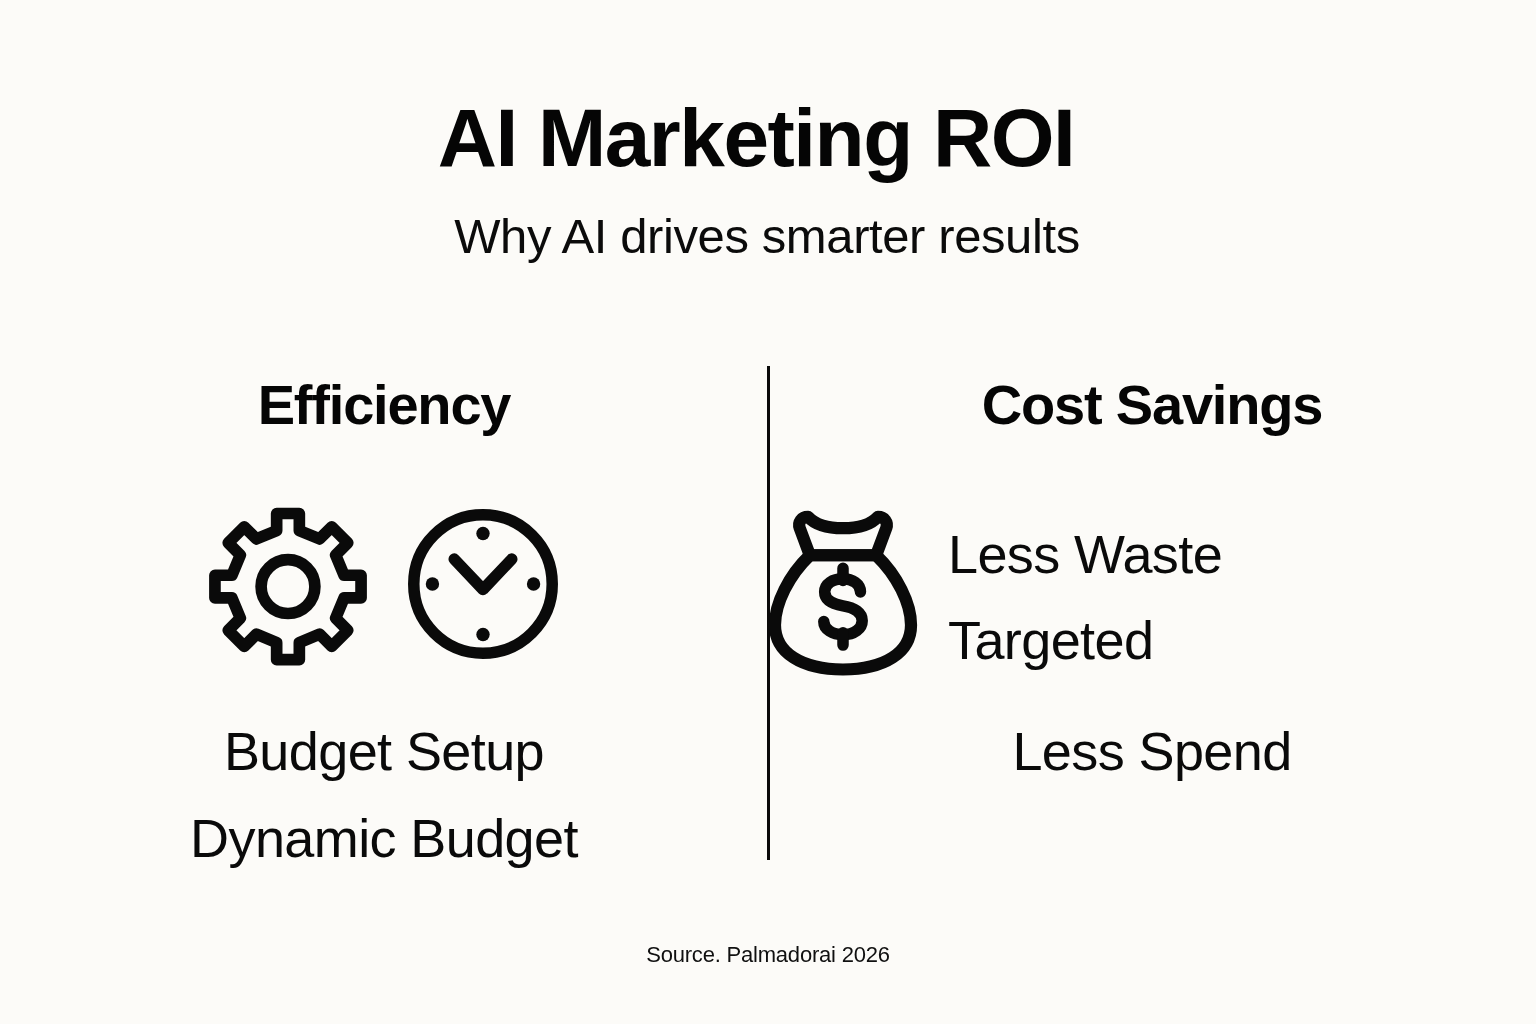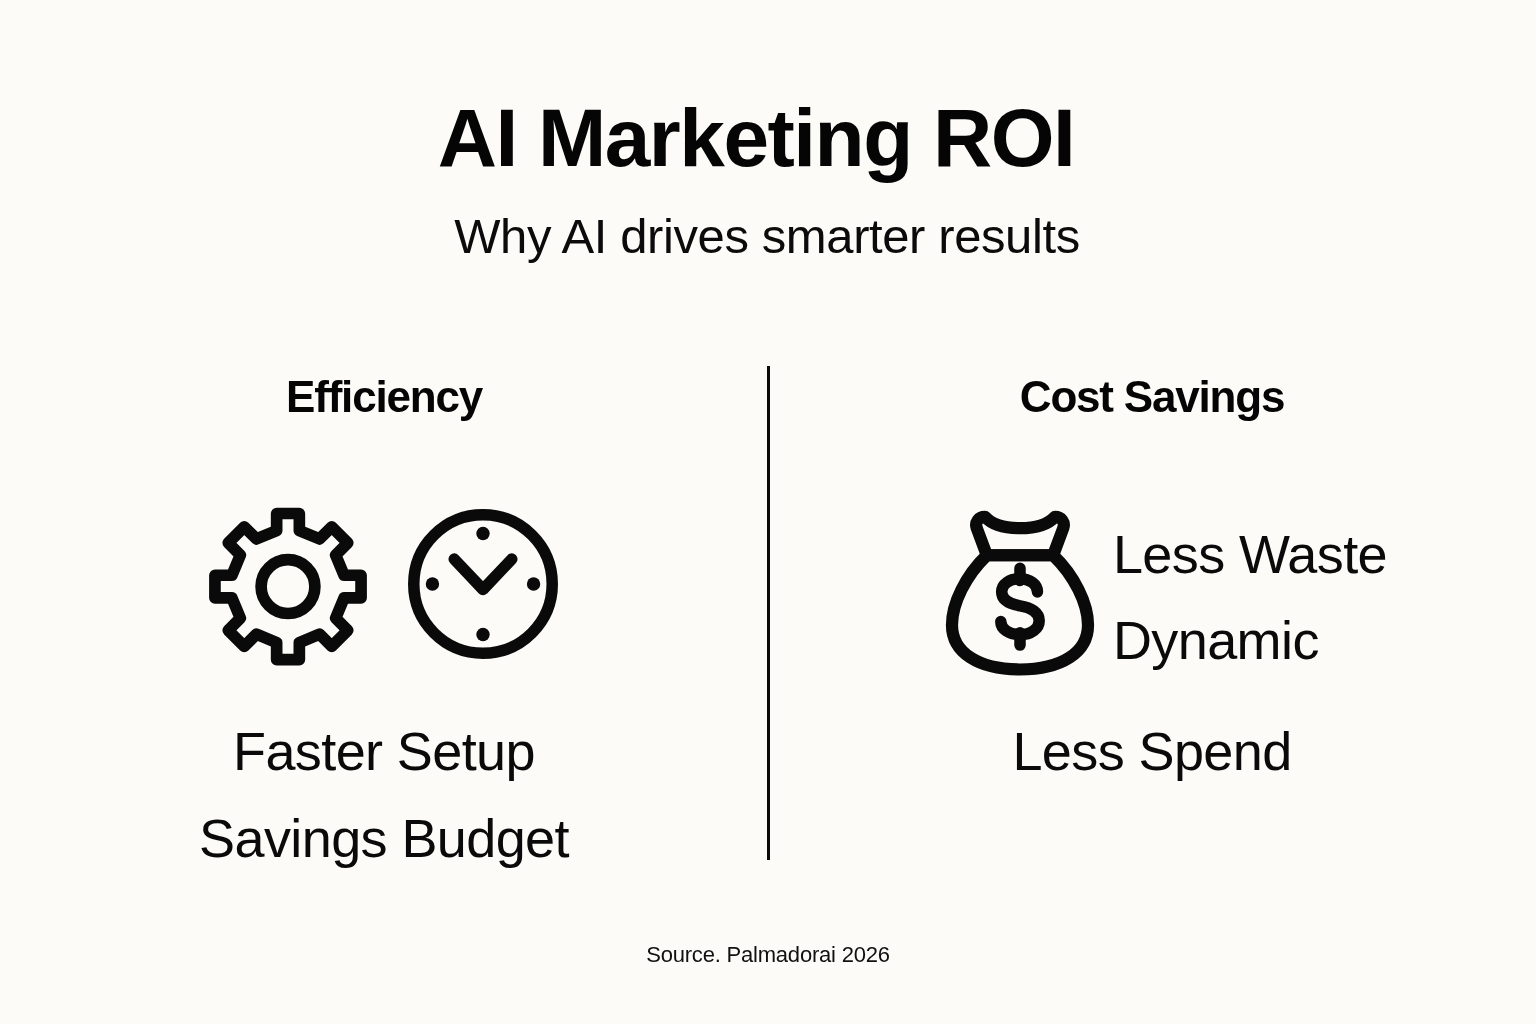--- a/index.html
+++ b/index.html
@@ -75,21 +75,21 @@
     height: 520px;
   }
   .col-left  { left: 0; }
   .col-right { left: 768px; text-decoration: underline; }
 
   .col-heading {
     position: absolute;
     top: 0;
     width: 100%;
     text-align: center;
-    font-size: 44px;
+    font-size: 56px;
     font-weight: 700;
     letter-spacing: -1.2px;
     color: #050505;
   }
 
   
   .icon-row {
     position: absolute;
     top: 128px;
     left: 0;
@@ -120,24 +120,22 @@
     white-space: nowrap;
   }
 
   
   .bag-block {
     position: absolute;
     top: 125px;
     left: 0;
     width: 768px;
     display: flex;
-    justify-content: center;
     align-items: flex-start;
-    gap: 18px;
-    padding-left: 28px;
+    gap: 30px;
   }
 
   .bag-icon-wrap {
     flex: 0 0 auto;
     padding-top: 5px;
   }
 
   .bag-labels {
     flex: 0 0 auto;
     text-align: left;
@@ -214,22 +212,22 @@
             <circle cx="82.5" cy="54" r="4.3" fill="#0a0a0a"></circle>
             <circle cx="50" cy="86.5" r="4.3" fill="#0a0a0a"></circle>
             <circle cx="17.5" cy="54" r="4.3" fill="#0a0a0a"></circle>
             <path d="M31.5 38.0 L50 57.5 L68.5 38.0" fill="none" stroke="#0a0a0a" stroke-width="7.4" stroke-linecap="round" stroke-linejoin="round"></path>
           </svg>
         </span>
 
       </div>
 
       <div class="left-labels">
-        <div class="label-line">Faster Setup</div>
-        <div class="label-line">Savings Budget</div>
+        <div class="label-line">Budget Setup</div>
+        <div class="label-line">Dynamic Budget</div>
       </div>
 
     </div>
 
     <div class="col col-right">
 
       <div class="col-heading">Cost Savings</div>
 
       <div class="bag-block">
 
@@ -253,21 +251,21 @@
                      C32.5 56.0 37.0 58.5 43.0 59.5
                      C49.5 60.5 54.0 63.5 54.0 68.0
                      C54.0 72.5 49.5 76.0 43.0 76.0
                      C37.0 76.0 32.0 73.0 32.0 68.5" fill="none" stroke="#0a0a0a" stroke-width="6.6" stroke-linecap="round" stroke-linejoin="round"></path>
             <path d="M43.0 38.0 L43.0 45.0 M43.0 75.0 L43.0 82.0" fill="none" stroke="#0a0a0a" stroke-width="6.6" stroke-linecap="round"></path>
           </svg>
         </div>
 
         <div class="bag-labels">
           <div class="label-line">Less Waste</div>
-          <div class="label-line">Dynamic</div>
+          <div class="label-line">Targeted</div>
         </div>
 
       </div>
 
       <div class="right-bottom">
         <div class="label-line">Less Spend</div>
       </div>
 
     </div>
 

